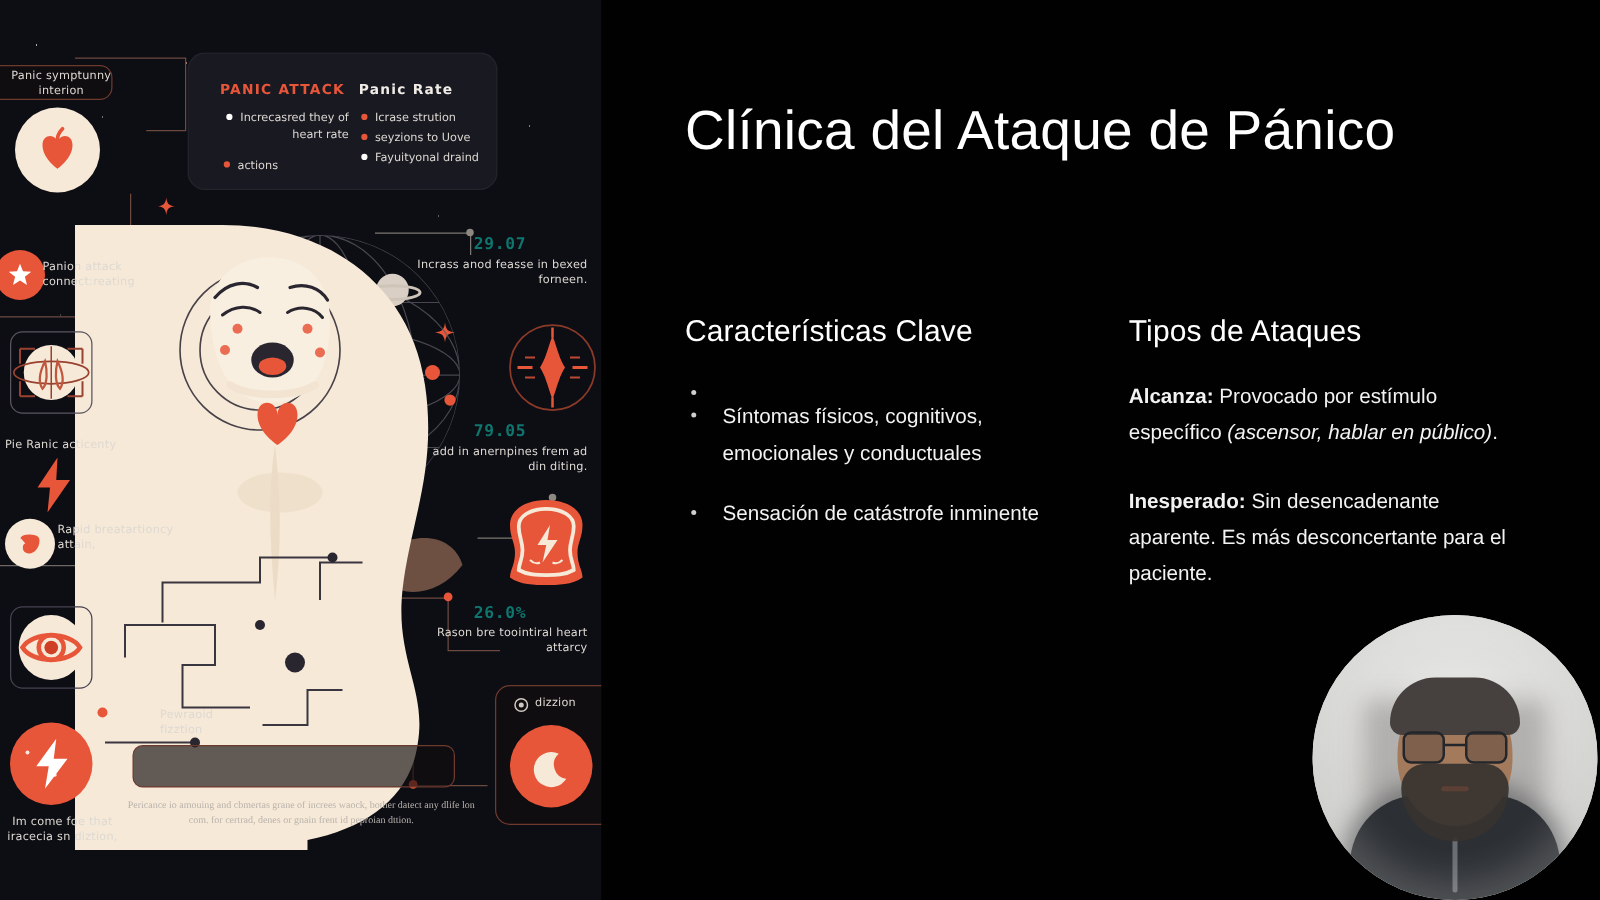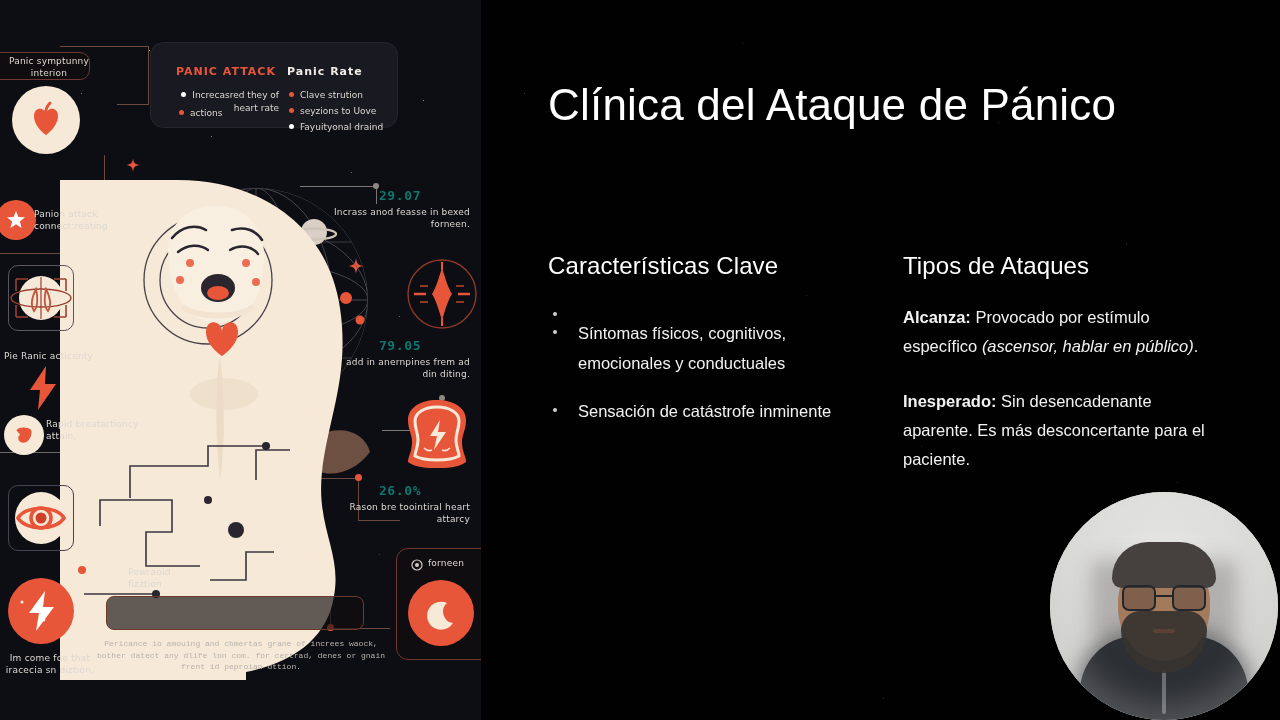--- a/index.html
+++ b/index.html
@@ -95,25 +95,25 @@
     font-family:"DejaVu Sans", sans-serif; letter-spacing:.2px;
   }
   .ip-label.ctr{ text-align:center; }
   .ip-label.rt { text-align:right; }
   .ip-stat{
     position:absolute; color:#0f766e; font-size:13px; font-weight:bold;
     font-family:"DejaVu Sans Mono", monospace; letter-spacing:.6px; text-align:center;
   }
   .ip-cap{
     position:absolute; color:#b9b3ac; font-size:8px; line-height:11.5px;
-    text-align:center; font-family:Liberation Mono, monospace;
-  }
-
-  
-  #legend-card{ left:150px; top:42px; width:248px; height:86px; }
+    text-align:center; font-family:Liberation Serif, serif;
+  }
+
+  
+  #legend-card{ left:150px; top:42px; width:248px; height:110px; }
   .lg-title{
     position:absolute; font-size:11px; font-weight:bold; letter-spacing:1px;
     font-family:"DejaVu Sans", sans-serif;
   }
   .lg-row{
     position:absolute; font-size:9px; line-height:13px; color:#dcd7d0;
     font-family:"DejaVu Sans", sans-serif; white-space:nowrap;
   }
   .lg-dot{
     display:inline-block; width:5px; height:5px; border-radius:50%;
@@ -401,26 +401,26 @@
       </svg>
     </div>
 
     <div class="card-dark" id="legend-card">
       <div class="lg-title" style="left:25px; top:22px; color:#e8563a;">PANIC ATTACK</div>
       <div class="lg-title" style="left:136px; top:22px; color:#f1ece5;">Panic Rate</div>
 
       <div class="lg-row" style="left:28px; top:46px; width:100px; white-space:normal;text-align:right;">
         <span class="lg-dot" style="background:#ffffff;"></span><span>Increcasred they of heart rate</span>
       </div>
-      <div class="lg-row" style="left:28px; top:64px;">
+      <div class="lg-row" style="left:28px; top:84px;">
         <span class="lg-dot" style="background:#e8563a;"></span><span>actions</span>
       </div>
 
       <div class="lg-row" style="left:138px; top:46px;">
-        <span class="lg-dot" style="background:#e8563a;"></span><span>Clave strution</span>
+        <span class="lg-dot" style="background:#e8563a;"></span><span>Icrase strution</span>
       </div>
       <div class="lg-row" style="left:138px; top:62px;">
         <span class="lg-dot" style="background:#e8563a;"></span><span>seyzions to Uove</span>
       </div>
       <div class="lg-row" style="left:138px; top:78px;">
         <span class="lg-dot" style="background:#ffffff;"></span><span>Fayuityonal draind</span>
       </div>
     </div>
 
     <div class="card-outline" style="left:-28px; top:52px; width:118px; height:28px; border-radius:10px;"></div>
@@ -517,21 +517,21 @@
     <div class="ip-stat" style="left:330px; top:483px; width:140px;">26.0%</div>
     <div class="ip-label rt" style="left:330px; top:501px; width:140px;">Rason bre toointiral heart attarcy</div>
 
     <div class="card-outline" style="left:396px; top:548px; width:96px; height:112px;"></div>
     <div style="position:absolute;left:411px;top:557px;">
       <svg width="12" height="12" viewBox="0 0 12 12">
         <circle cx="6" cy="6" r="5" fill="none" stroke="#cfc9c2" stroke-width="1.2"></circle>
         <circle cx="6" cy="6" r="2" fill="#cfc9c2"></circle>
       </svg>
     </div>
-    <div class="ip-label" style="left:428px; top:557px; width:64px;">forneen</div>
+    <div class="ip-label" style="left:428px; top:557px; width:64px;">dizzion</div>
     <div class="ico-circle" style="left:408px; top:580px; width:66px; height:66px; background:#e8563a;">
       <svg width="40" height="40" viewBox="0 0 40 40">
         <path d="M30 26 A14 14 0 1 1 24 6 A11.5 11.5 0 0 0 30 26 Z" fill="#f6e9d8" transform="translate(2,4)"></path>
       </svg>
     </div>
 
     <div class="card-outline" style="left:106px; top:596px; width:258px; height:34px; border-radius:8px;"></div>
     <div class="ip-cap" style="left:96px; top:638px; width:290px;">Pericance io amouing and cbmertas grane of increes waock, bother datect any dlife lon com. for certrad, denes or gnain frent id peproian dttion.</div>
   </div>
 

